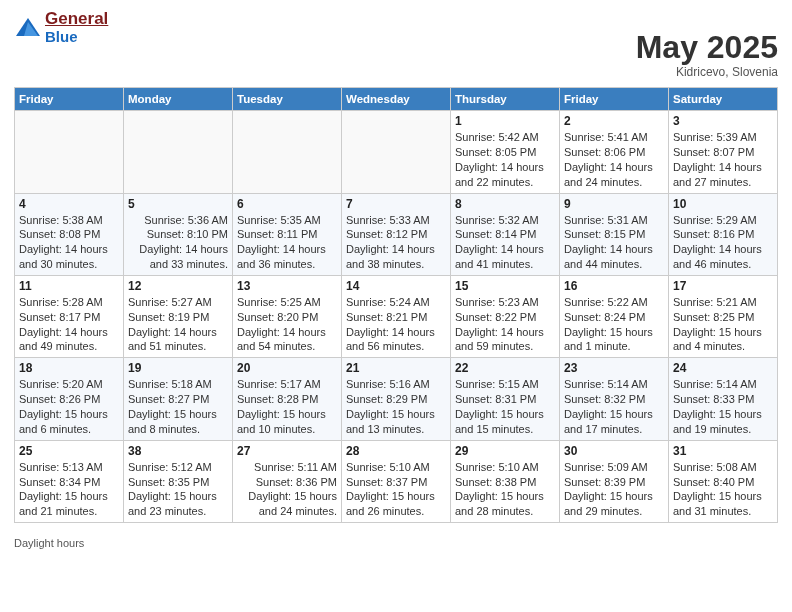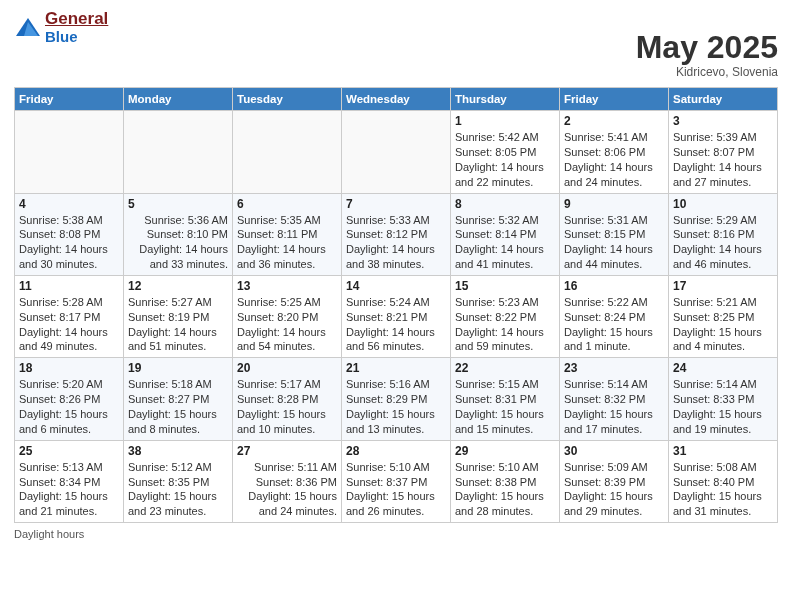--- a/index.html
+++ b/index.html
@@ -97,21 +97,21 @@
       color: #222;
       display: block;
       margin-bottom: 2px;
     }
     .day-detail {
       font-size: 11px;
       color: #333;
       line-height: 1.35;
     }
     .footer {
-      margin-top: 5px;
+      margin-top: 14px;
       font-size: 11px;
       color: #555;
     }
   </style>
 </head>
 <body>
 
 <div class="page">
   <div class="header">
     <div class="logo">

